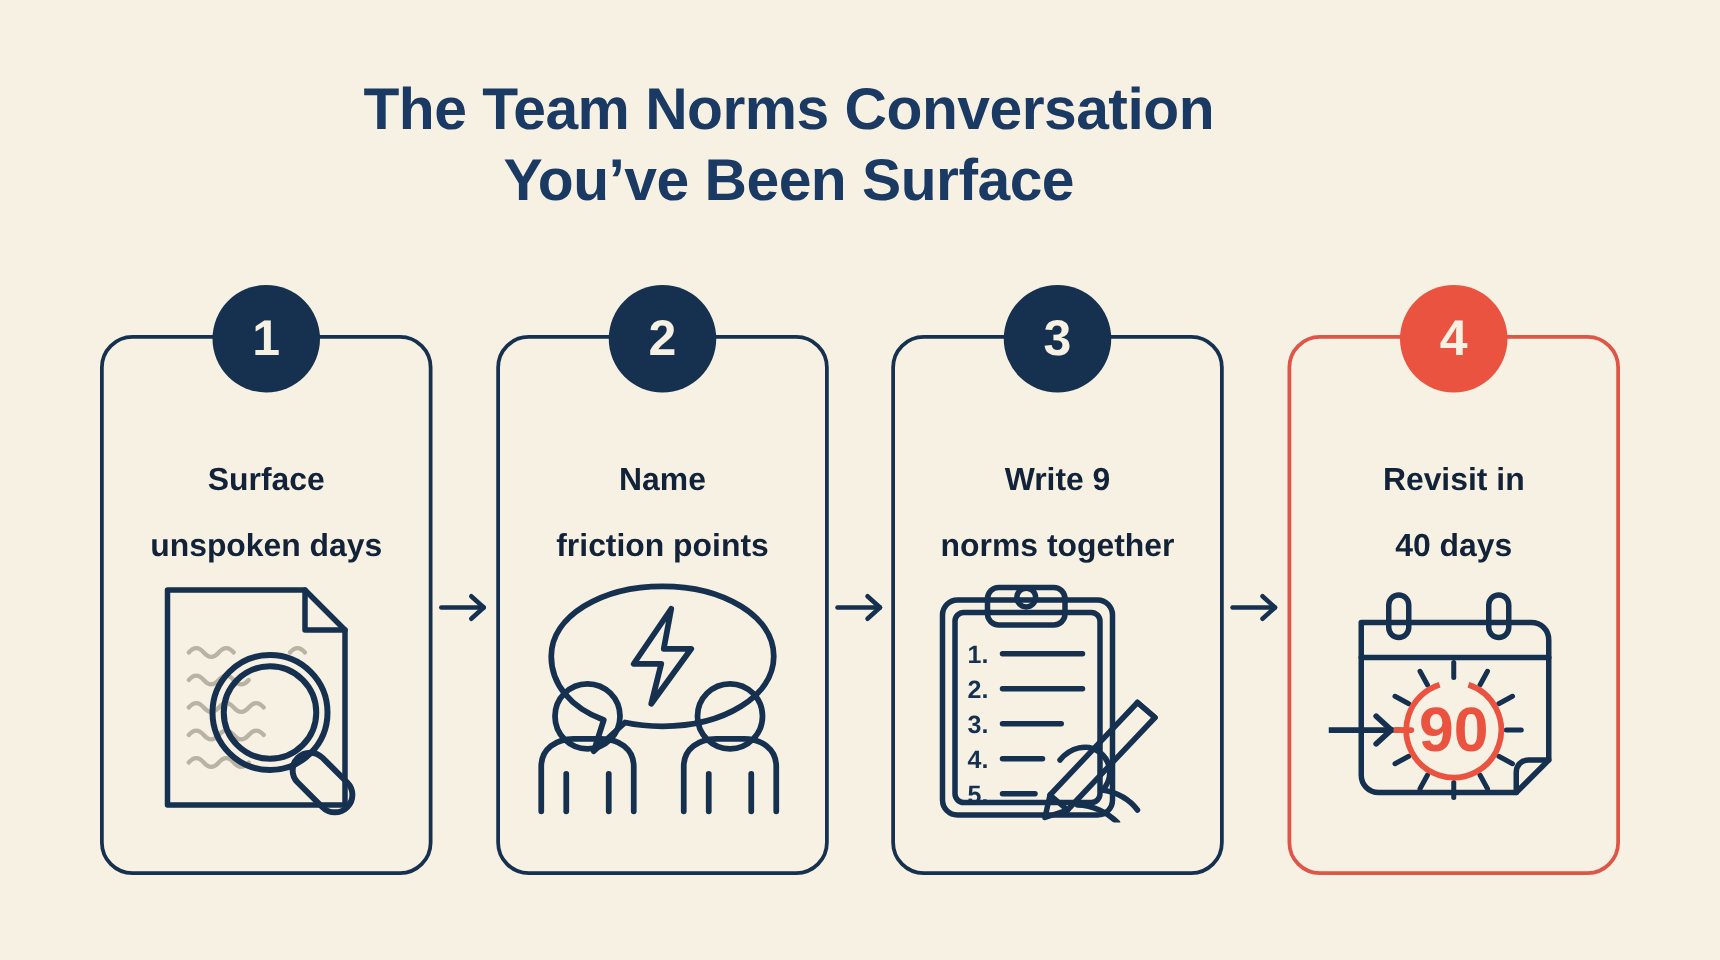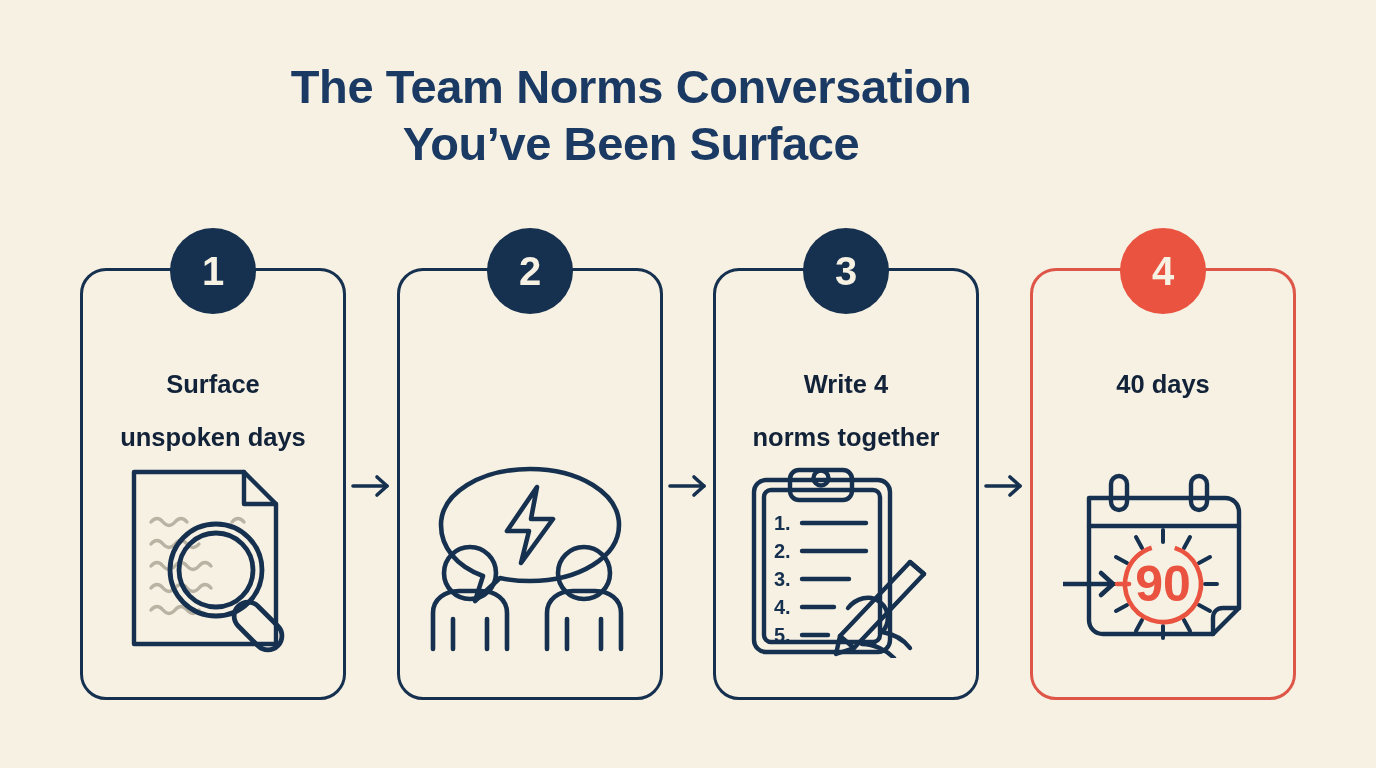--- a/index.html
+++ b/index.html
@@ -158,20 +158,24 @@
             <circle cx="98" cy="112" r="37"></circle>
             <rect x="126" y="140" width="28" height="56" rx="14" transform="rotate(-45 140 168)"></rect>
           </g>
         </svg>
       </div>
     </div>
 
     <div class="card card-2">
       <div class="badge">
         <span>2</span>
+      </div>
+      <div class="card-label">
+        <span class="l">Name</span>
+        <span class="l">friction points</span>
       </div>
       <div class="icon-wrap">
         <svg width="215" height="190" viewBox="0 0 215 190">
           <g fill="none" stroke="#16304f" stroke-width="4.6" stroke-linecap="round" stroke-linejoin="round">
             <path d="M107 6
                      C 156 6 196 30 196 62
                      C 196 94 156 118 107 118
                      C 96 118 86 117 77 115
                      L 52 138
                      L 60 113
@@ -189,21 +193,21 @@
           </g>
         </svg>
       </div>
     </div>
 
     <div class="card card-3">
       <div class="badge">
         <span>3</span>
       </div>
       <div class="card-label">
-        <span class="l">Write 4</span>
+        <span class="l">Write 9</span>
         <span class="l">norms together</span>
       </div>
       <div class="icon-wrap">
         <svg width="205" height="200" viewBox="0 0 205 200">
           <g fill="none" stroke="#16304f" stroke-width="4.4" stroke-linecap="round" stroke-linejoin="round">
             <rect x="10" y="22" width="136" height="172" rx="12"></rect>
             <rect x="20" y="32" width="116" height="152" rx="7"></rect>
             <rect x="46" y="12" width="62" height="30" rx="9"></rect>
             <circle cx="77" cy="20" r="7.5"></circle>
           </g>
@@ -233,20 +237,21 @@
           </g>
         </svg>
       </div>
     </div>
 
     <div class="card card-4 accent">
       <div class="badge accent">
         <span>4</span>
       </div>
       <div class="card-label">
+        <span class="l">Revisit in</span>
         <span class="l">40 days</span>
       </div>
       <div class="icon-wrap">
         <svg width="200" height="180" viewBox="0 0 200 180">
           <g fill="none" stroke="#16304f" stroke-width="4.4" stroke-linecap="round" stroke-linejoin="round">
             <path d="M26 30 H162 C170 30 176 36 176 44 V140 L150 166 H40 C32 166 26 160 26 152 Z"></path>
             <path d="M176 140 H160 C154 140 150 144 150 150 V166"></path>
             <path d="M26 58 H176"></path>
             <rect x="48" y="8" width="16" height="34" rx="8"></rect>
             <rect x="128" y="8" width="16" height="34" rx="8"></rect>

